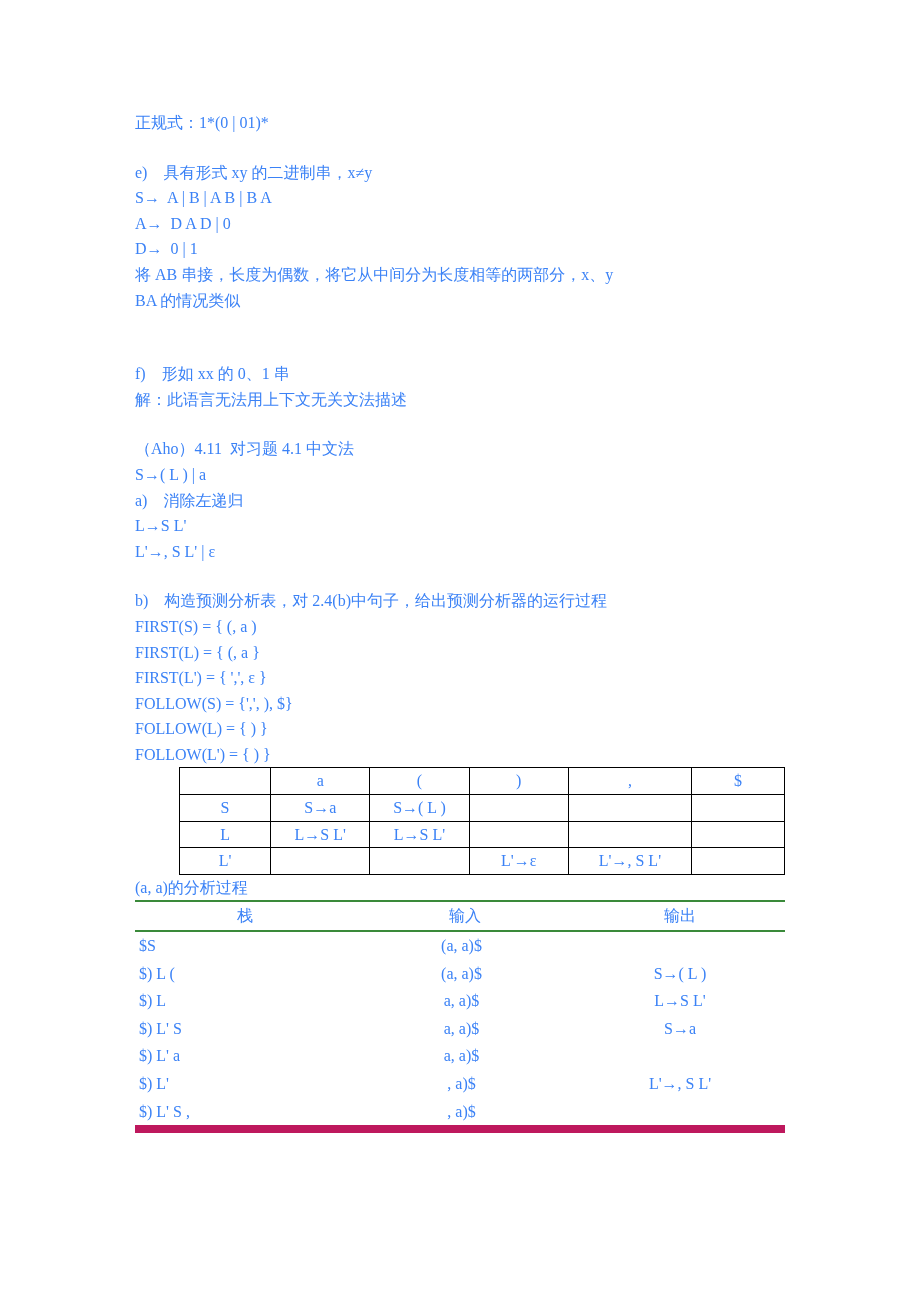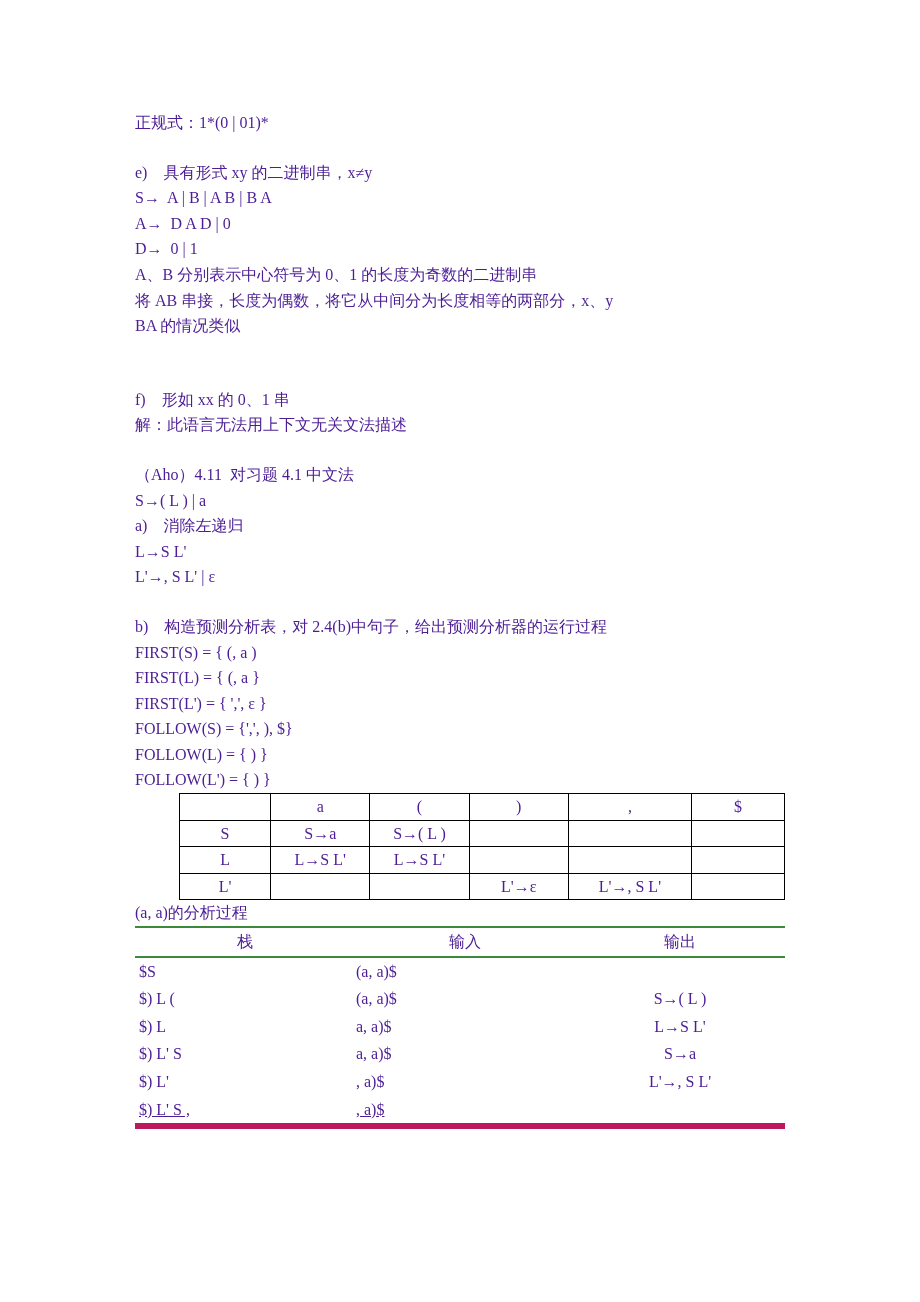--- a/index.html
+++ b/index.html
@@ -8,21 +8,21 @@
     background: #fff;
   }
   .page {
     width: 920px;
     height: 1302px;
     box-sizing: border-box;
     padding: 110px 135px 38px 135px;
     font-family: "Times New Roman", "SimSun", serif;
     font-size: 16px;
     line-height: 1.6;
-    color: #4c1d95;
+    color: #3b82f6;
   }
   .line {
     white-space: pre-wrap;
   }
   .blank {
     height: 24px;
   }
   table.parse {
     border-collapse: collapse;
     margin-left: 44px;
@@ -54,53 +54,51 @@
   table.trace th {
     border-top: 2px solid #3a8a3a;
     border-bottom: 2px solid #3a8a3a;
     text-align: center;
     font-weight: normal;
     height: 24px;
     font-family: "SimSun", "Times New Roman", serif;
     font-size: 16px;
   }
   table.trace tbody tr:last-child td {
-    border-bottom: 6px solid #be185d;
-    text-decoration: underline;
+    border-bottom: 8px solid #be185d;
   }
   table.trace td {
     height: 24px;
     font-family: "Times New Roman", "SimSun", serif;
     font-size: 16px;
   }
   table.trace td.stack {
     text-align: left;
     padding-left: 4px;
   }
   table.trace td.input {
-    text-align: left;
+    text-align: center;
     padding-right: 8px;
   }
   table.trace td.output {
     text-align: center;
   }
 </style>
 </head>
 <body>
 
 <div class="page">
 
   <div class="line">正规式：1*(0 | 01)*</div>
   <div class="blank"></div>
 
   <div class="line">e)    具有形式 xy 的二进制串，x≠y</div>
   <div class="line">S→  A | B | A B | B A</div>
   <div class="line">A→  D A D | 0</div>
   <div class="line">D→  0 | 1</div>
-  <div class="line">A、B 分别表示中心符号为 0、1 的长度为奇数的二进制串</div>
   <div class="line">将 AB 串接，长度为偶数，将它从中间分为长度相等的两部分，x、y</div>
   <div class="line">BA 的情况类似</div>
 
   <div class="blank"></div>
   <div class="blank"></div>
 
   <div class="line">f)    形如 xx 的 0、1 串</div>
   <div class="line">解：此语言无法用上下文无关文法描述</div>
 
   <div class="blank"></div>
@@ -198,20 +196,25 @@
         <td class="stack">$) L</td>
         <td class="input">a,  a)$</td>
         <td class="output">L→S L'</td>
       </tr>
       <tr>
         <td class="stack">$) L' S</td>
         <td class="input">a,  a)$</td>
         <td class="output">S→a</td>
       </tr>
       <tr>
+        <td class="stack">$) L' a</td>
+        <td class="input">a,  a)$</td>
+        <td class="output"></td>
+      </tr>
+      <tr>
         <td class="stack">$) L'</td>
         <td class="input">,  a)$</td>
         <td class="output">L'→, S L'</td>
       </tr>
       <tr>
         <td class="stack">$) L' S ,</td>
         <td class="input">,  a)$</td>
         <td class="output"></td>
       </tr>
     </tbody>

